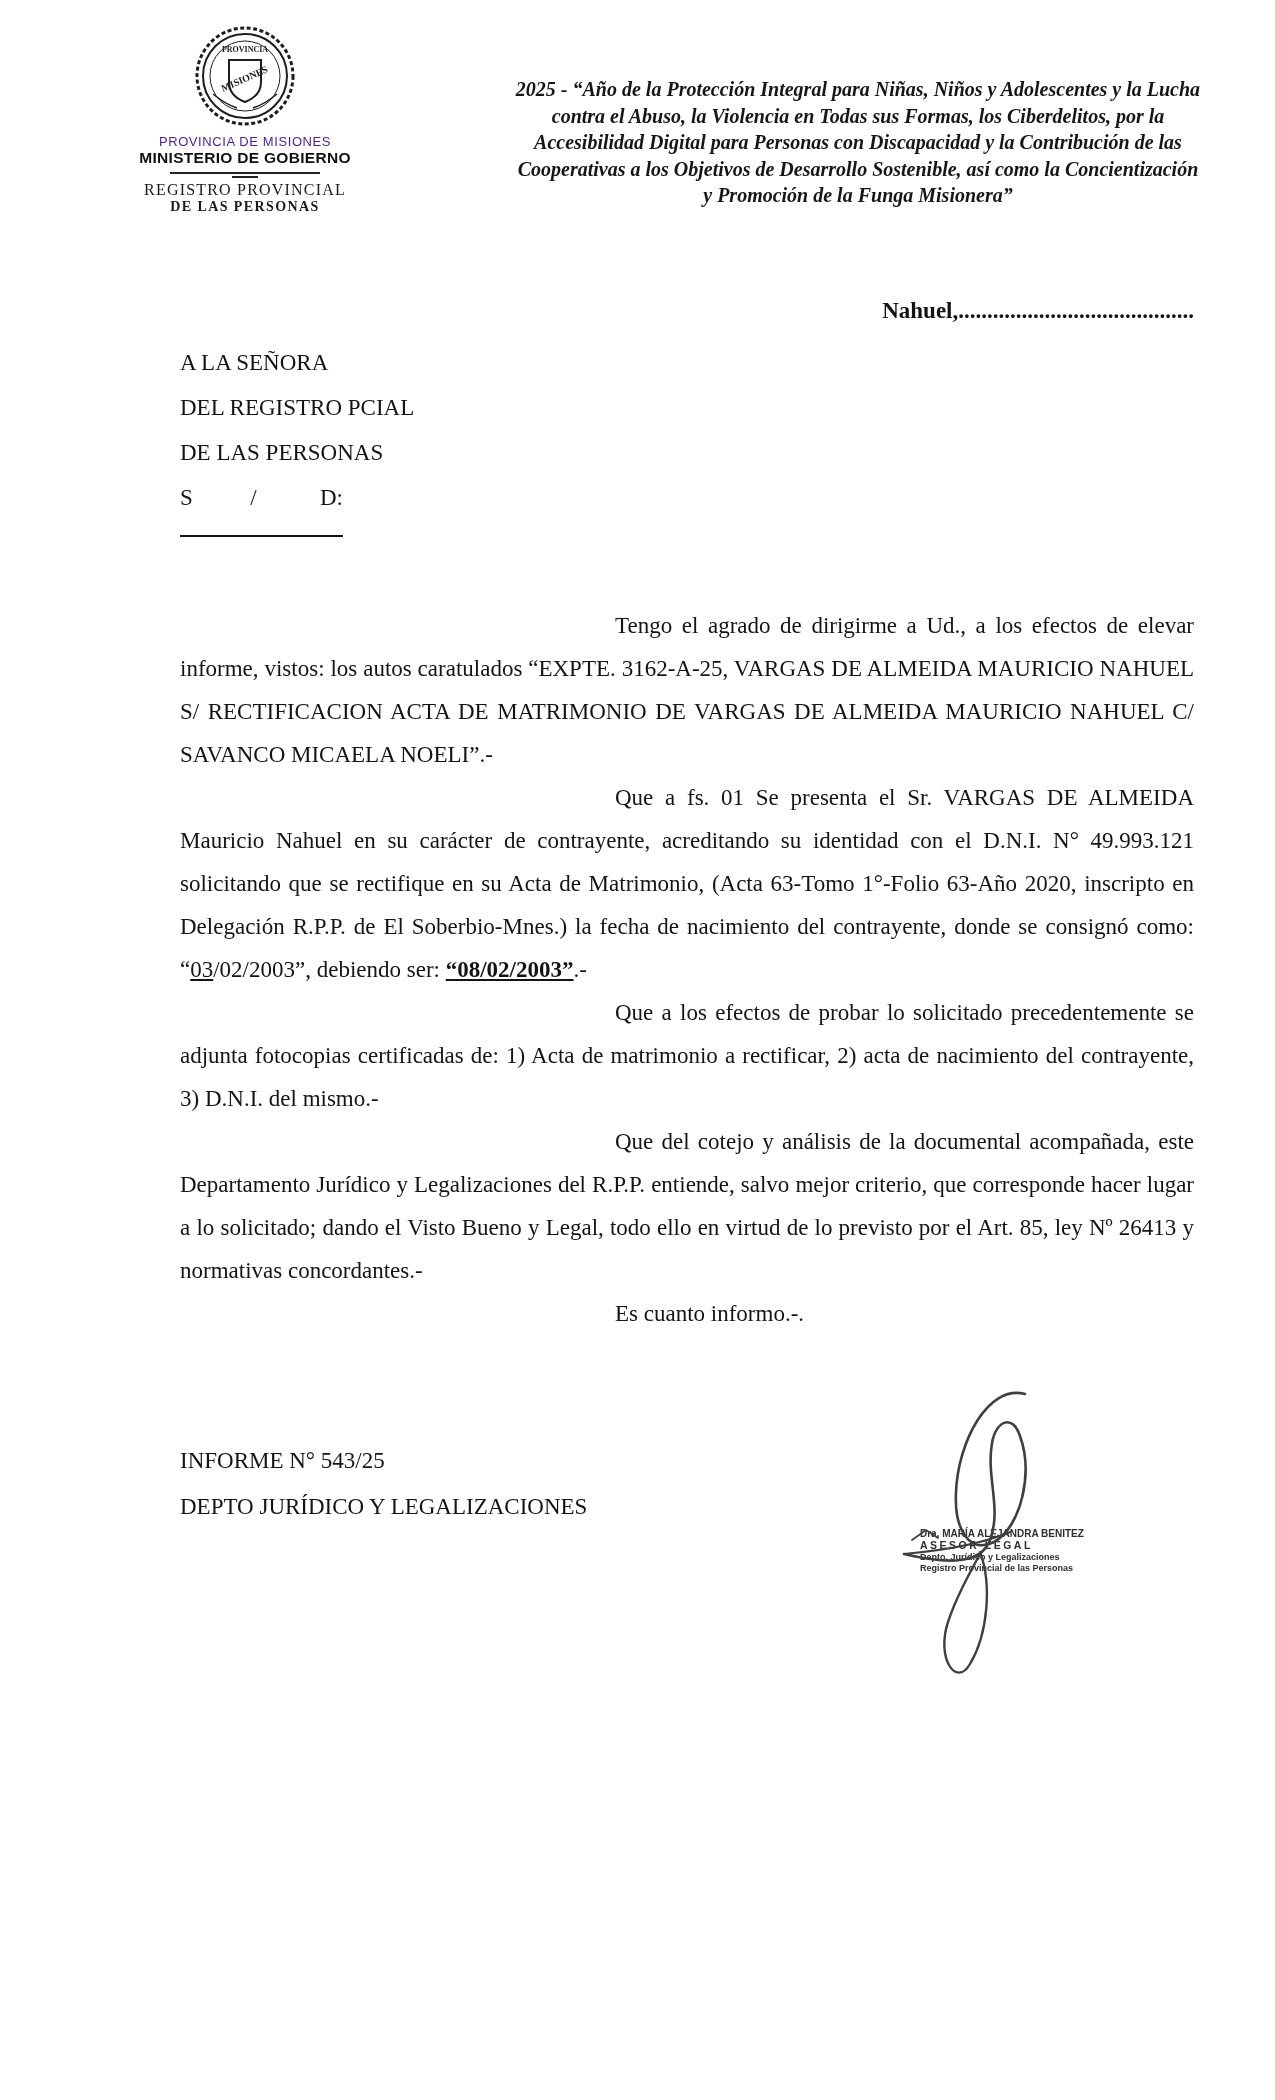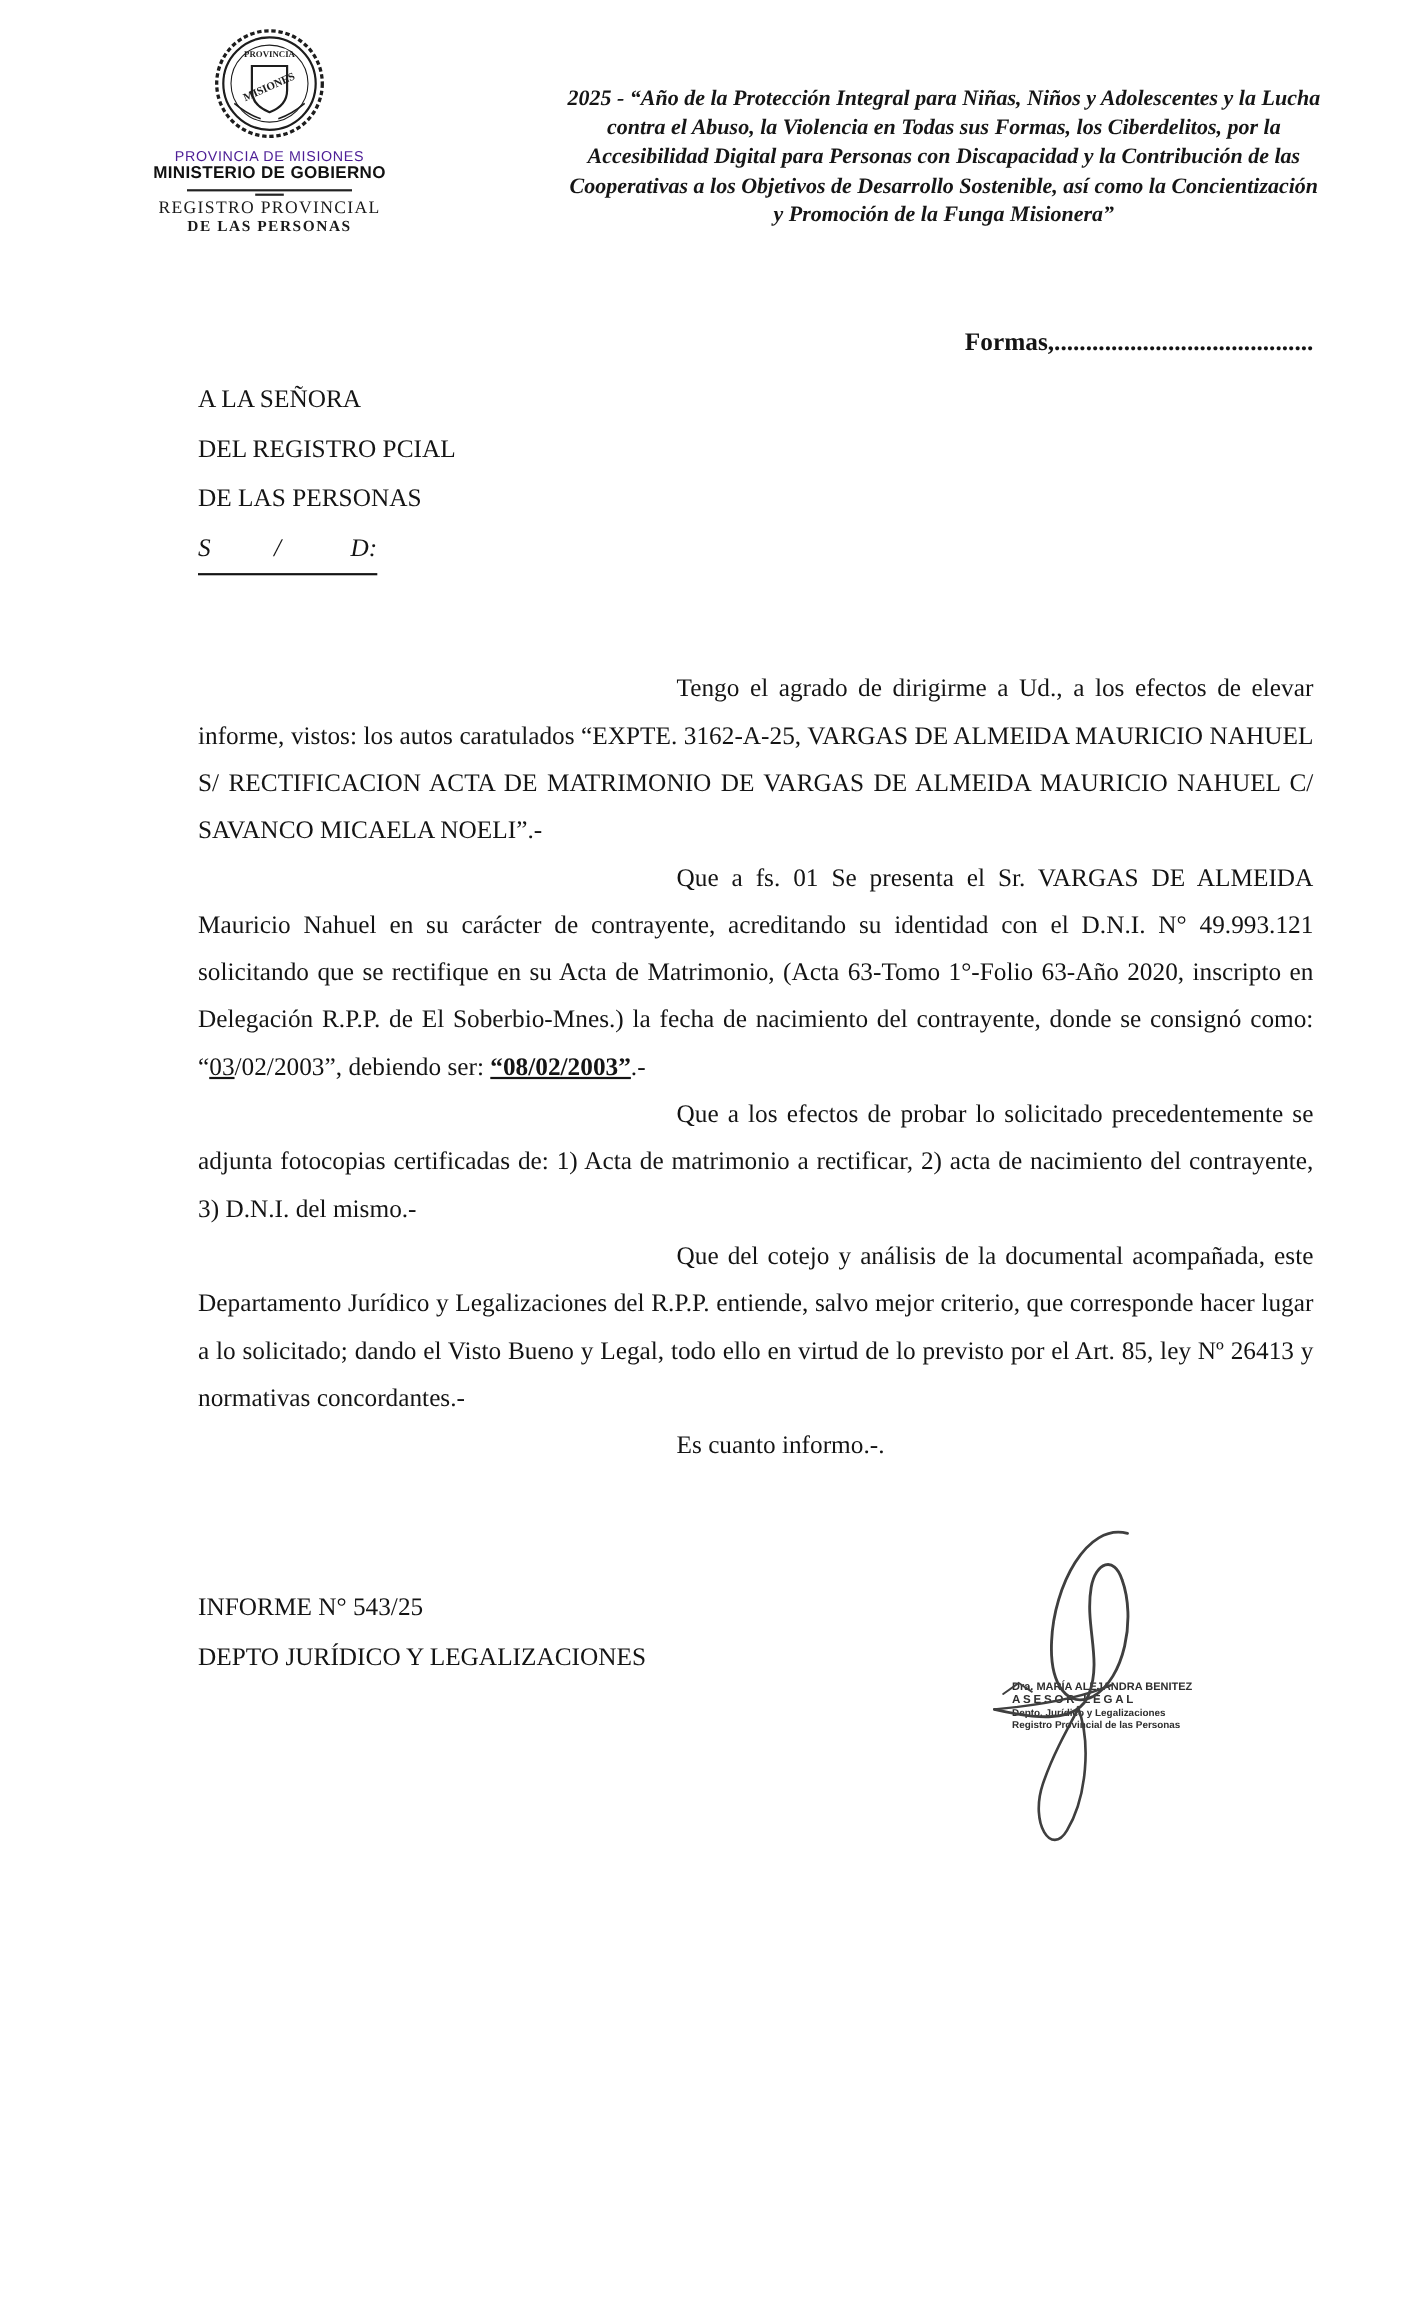--- a/index.html
+++ b/index.html
@@ -46,21 +46,21 @@
     position:absolute; top:298px; right:81px;
     font-size:23px; font-weight:bold;
   }
   .addressee {
     position:absolute; left:180px; top:340px;
     font-size:23px; line-height:45px;
   }
   .addr-bold { font-weight:bold; }
   .sd {
     display:inline-block; white-space:pre;
-    border-bottom:2px solid #141414; padding-bottom:1px;font-style:italic;
+    border-bottom:2px solid #141414; padding-bottom:15px;
   }
 
   
   .body-block {
     position:absolute; left:180px; top:604px; width:1014px;
     font-size:23px; line-height:43px;
   }
   .para { text-align:justify; text-indent:435px; margin:0; }
   .para.closing { text-align:left; }
   .u  { text-decoration:underline; }
@@ -100,21 +100,21 @@
     </svg>
     <div class="org1">PROVINCIA DE MISIONES</div>
     <div class="org2">MINISTERIO DE GOBIERNO</div>
     <div class="rule"></div>
     <div class="dept1">REGISTRO PROVINCIAL</div>
     <div class="dept2">DE LAS PERSONAS</div>
   </div>
 
   <div class="year-legend">2025 - “Año de la Protección Integral para Niñas, Niños y Adolescentes y la Lucha contra el Abuso, la Violencia en Todas sus Formas, los Ciberdelitos, por la Accesibilidad Digital para Personas con Discapacidad y la Contribución de las Cooperativas a los Objetivos de Desarrollo Sostenible, así como la Concientización y Promoción de la Funga Misionera”</div>
 
-  <div class="place-date">Formas,.........................................</div>
+  <div class="place-date">Nahuel,.........................................</div>
 
   <div class="addressee">
     <div>A LA SEÑORA</div>
     <div>DEL REGISTRO PCIAL</div>
     <div>DE LAS PERSONAS</div>
     <div><span class="sd">S          /           D:</span></div>
   </div>
 
   <div class="body-block">
     <p class="para"><span>Tengo el agrado de dirigirme a Ud., a los efectos de elevar informe, vistos: los autos caratulados “EXPTE. 3162-A-25, VARGAS DE ALMEIDA MAURICIO NAHUEL S/ RECTIFICACION ACTA DE MATRIMONIO DE VARGAS DE ALMEIDA MAURICIO NAHUEL C/ SAVANCO MICAELA NOELI”.-</span></p>

